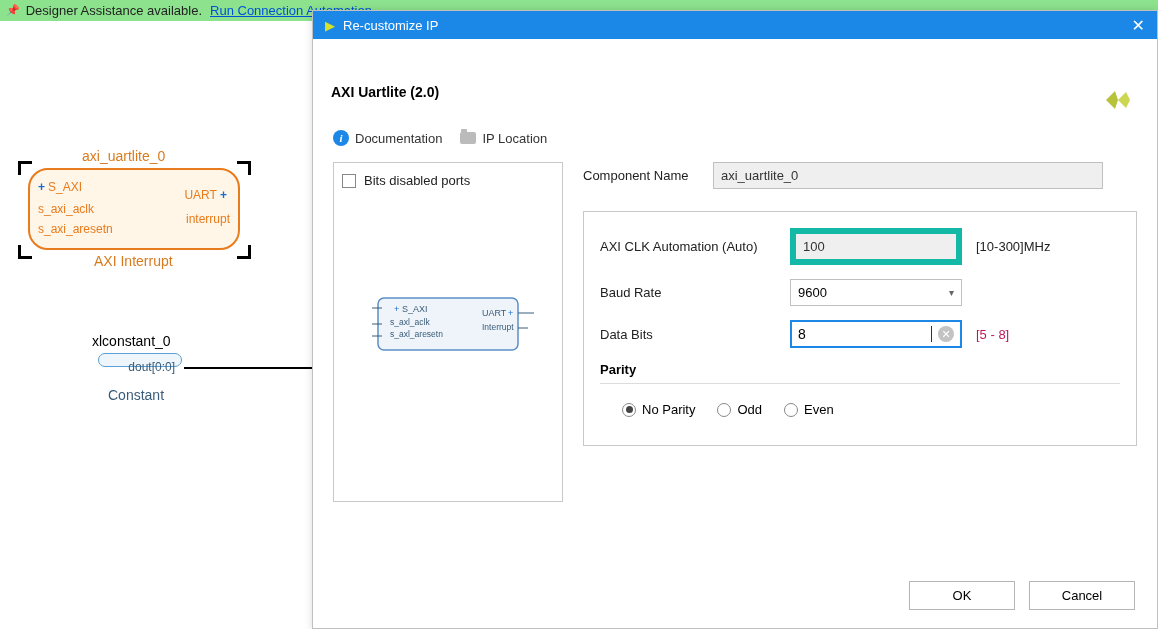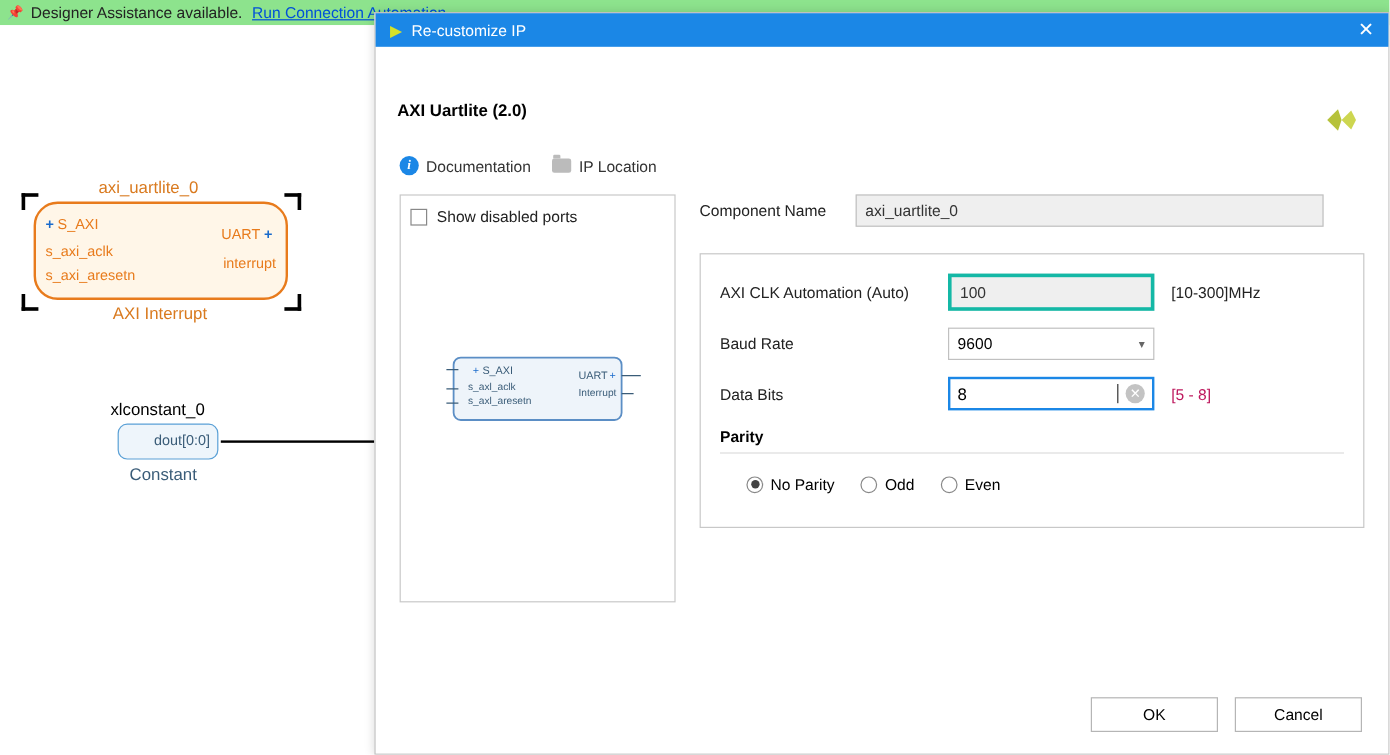--- a/index.html
+++ b/index.html
@@ -59,21 +59,21 @@
     
     
     .right-panel { flex: 1; }
     .form-row { display: flex; align-items: center; margin-bottom: 10px; }
     .form-label { width: 130px; color: #222; }
     .form-input { border: 1px solid #c0c0c0; background: #efefef; padding: 5px 7px; font-size: 13px; width: 390px; color:#333; }
     
     .inner-box { border: 1px solid #c8c8c8; margin-top: 22px; padding: 16px 16px 28px 16px; }
     .irow { display: flex; align-items: center; margin-bottom: 14px; }
     .ilabel { width: 190px; color: #222; }
-    .iinput { border: 3px solid #14b8a6; background: #efefef; padding: 5px 7px; font-size: 13px; width: 172px; color:#333; }
+    .iinput { border: 6px solid #14b8a6; background: #efefef; padding: 5px 7px; font-size: 13px; width: 172px; color:#333; }
     .select { border: 1px solid #c0c0c0; background: #fff; padding: 5px 7px; font-size: 13px; width: 172px; display: flex; justify-content: space-between; align-items: center; cursor: pointer; }
     .chev { color: #666; font-size: 10px; }
     .dbits { border: 2px solid #1b87e6; background: #fff; padding: 4px 6px; font-size: 14px; width: 172px; display: flex; align-items: center; }
     .dbits-val { flex: 1; border-right: 1px solid #333; padding-right: 1px; font-family: inherit; font-size: 14px; display:inline-block; height:16px; line-height:16px;}
     .clear-btn { width: 16px; height: 16px; border-radius: 50%; background: #c3c3c3; color: #fff; display: flex; align-items: center; justify-content: center; font-size: 11px; cursor: pointer; margin-left: 6px; }
     .hint { color: #be185d; margin-left: 14px; }
     
     .section-hdr { font-weight: bold; margin: 8px 0 4px 0; }
     .hr { height: 1px; background: #dcdcdc; margin: 6px 0 18px 0; }
     .radios { display: flex; gap: 22px; padding-left: 22px; }
@@ -103,21 +103,21 @@
     <span class="port" style="top:18px; right:8px;"><span>UART</span> <span class="port-plus">+</span></span>
     <span class="port" style="top:42px; right:8px;">interrupt</span>
   </div>
   <div class="sel-corner sel-tl" style="top:140px; left:18px;"></div>
   <div class="sel-corner sel-tr" style="top:140px; left:237px;"></div>
   <div class="sel-corner sel-bl" style="top:224px; left:18px;"></div>
   <div class="sel-corner sel-br" style="top:224px; left:237px;"></div>
   <div class="block-caption" style="top:232px; left:94px;">AXI Interrupt</div>
 
   <div class="const-title" style="top:312px; left:92px;">xlconstant_0</div>
-  <div class="const-block" style="top:332px; left:98px; width:84px; height:30px;">
+  <div class="const-block" style="top:332px; left:98px; width:84px; height:14px;">
     <span class="const-port" style="top:6px; right:6px;">dout[0:0]</span>
   </div>
   <div class="const-caption" style="top:366px; left:108px;">Constant</div>
 
   <div class="wire" style="top:346px; left:184px; width:128px;"></div>
 </div>
 
 <div class="dialog">
   <div class="titlebar">
     <span class="title-icon">▶</span>
@@ -140,21 +140,21 @@
         <span class="tb-folder"></span>
         <span>IP Location</span>
       </span>
     </div>
 
     <div class="columns">
 
       <div class="left-panel">
         <label class="checkbox-row">
           <span class="chk"></span>
-          <span>Show disabled ports</span>
+          <span>Bits disabled ports</span>
         </label>
         <svg class="preview-svg" width="210" height="80">
           <rect x="36" y="10" width="140" height="52" rx="6" fill="#eef4fa" stroke="#5b8ec5" stroke-width="1.5"></rect>
           <text x="52" y="24" font-size="9" fill="#1a6bcc">+</text>
           <text x="60" y="24" font-size="9" fill="#3a5c78">S_AXI</text>
           <text x="48" y="37" font-size="8.5" fill="#3a5c78">s_axl_aclk</text>
           <text x="48" y="49" font-size="8.5" fill="#3a5c78">s_axl_aresetn</text>
           <text x="140" y="28" font-size="9" fill="#3a5c78">UART</text>
           <text x="166" y="28" font-size="9" fill="#1a6bcc">+</text>
           <text x="140" y="42" font-size="8.5" fill="#3a5c78">Interrupt</text>

